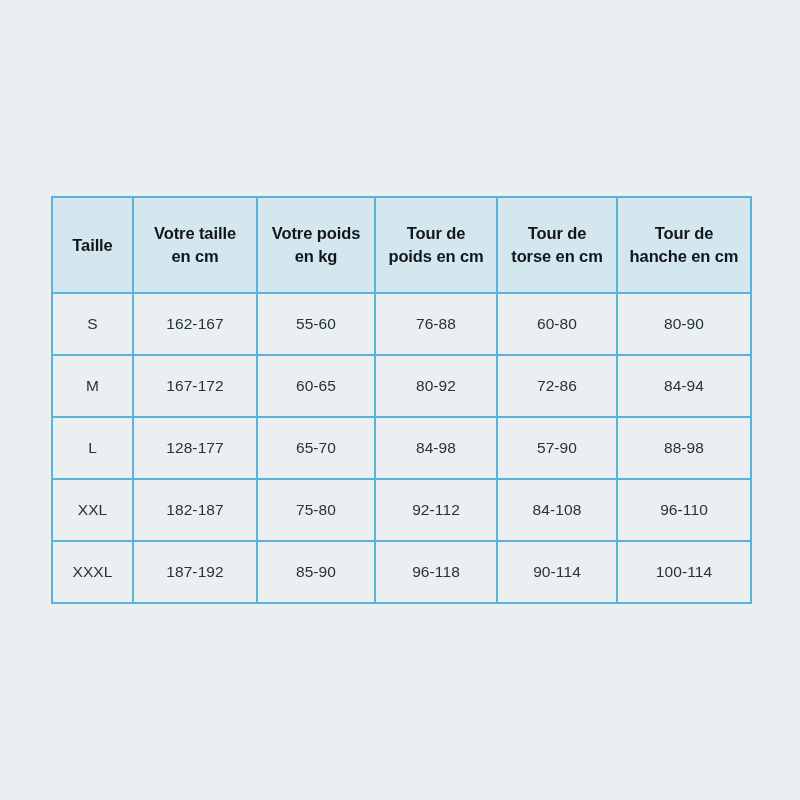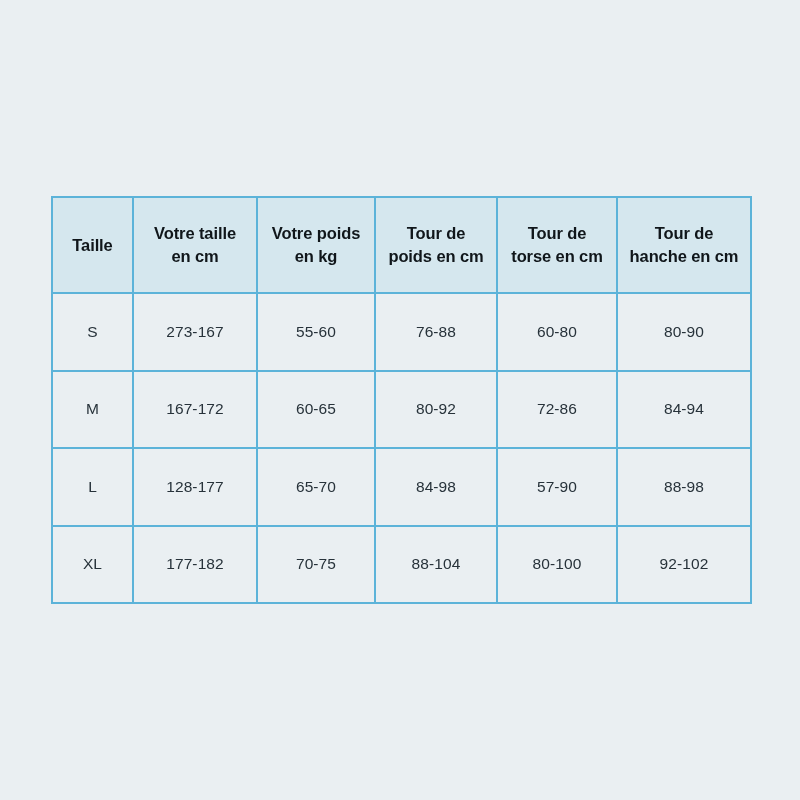--- a/index.html
+++ b/index.html
@@ -114,21 +114,21 @@
         </th>
         <th>
           <span class="hdr-line">Tour de</span>
           <span class="hdr-line">hanche en cm</span>
         </th>
       </tr>
     </thead>
     <tbody>
       <tr>
         <td>S</td>
-        <td>273-167</td>
+        <td>162-167</td>
         <td>55-60</td>
         <td>76-88</td>
         <td>60-80</td>
         <td>80-90</td>
       </tr>
       <tr>
         <td>M</td>
         <td>167-172</td>
         <td>60-65</td>
         <td>80-92</td>
@@ -137,22 +137,30 @@
       </tr>
       <tr>
         <td>L</td>
         <td>128-177</td>
         <td>65-70</td>
         <td>84-98</td>
         <td>57-90</td>
         <td>88-98</td>
       </tr>
       <tr>
-        <td>XL</td>
-        <td>177-182</td>
-        <td>70-75</td>
-        <td>88-104</td>
-        <td>80-100</td>
-        <td>92-102</td>
+        <td>XXL</td>
+        <td>182-187</td>
+        <td>75-80</td>
+        <td>92-112</td>
+        <td>84-108</td>
+        <td>96-110</td>
+      </tr>
+      <tr>
+        <td>XXXL</td>
+        <td>187-192</td>
+        <td>85-90</td>
+        <td>96-118</td>
+        <td>90-114</td>
+        <td>100-114</td>
       </tr>
     </tbody>
   </table>
 </div>
 
 </body></html>

